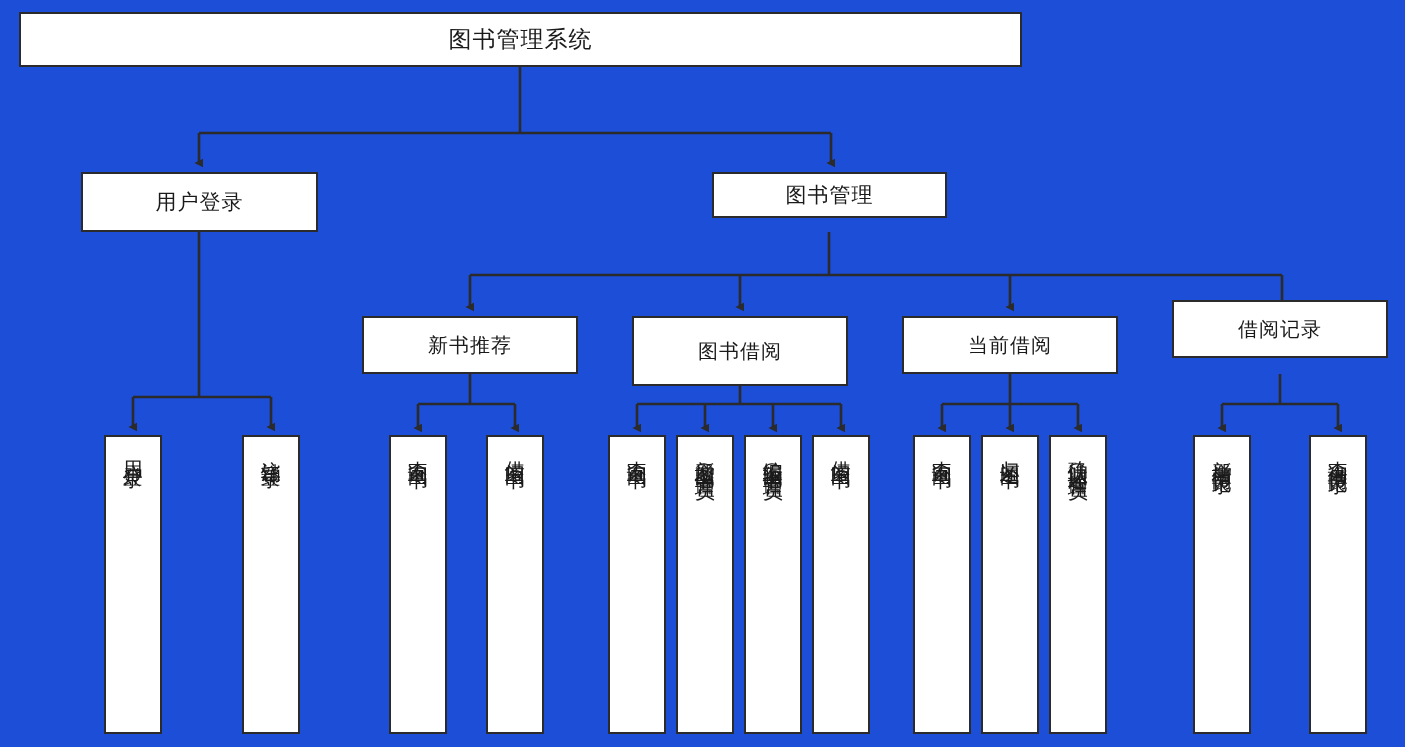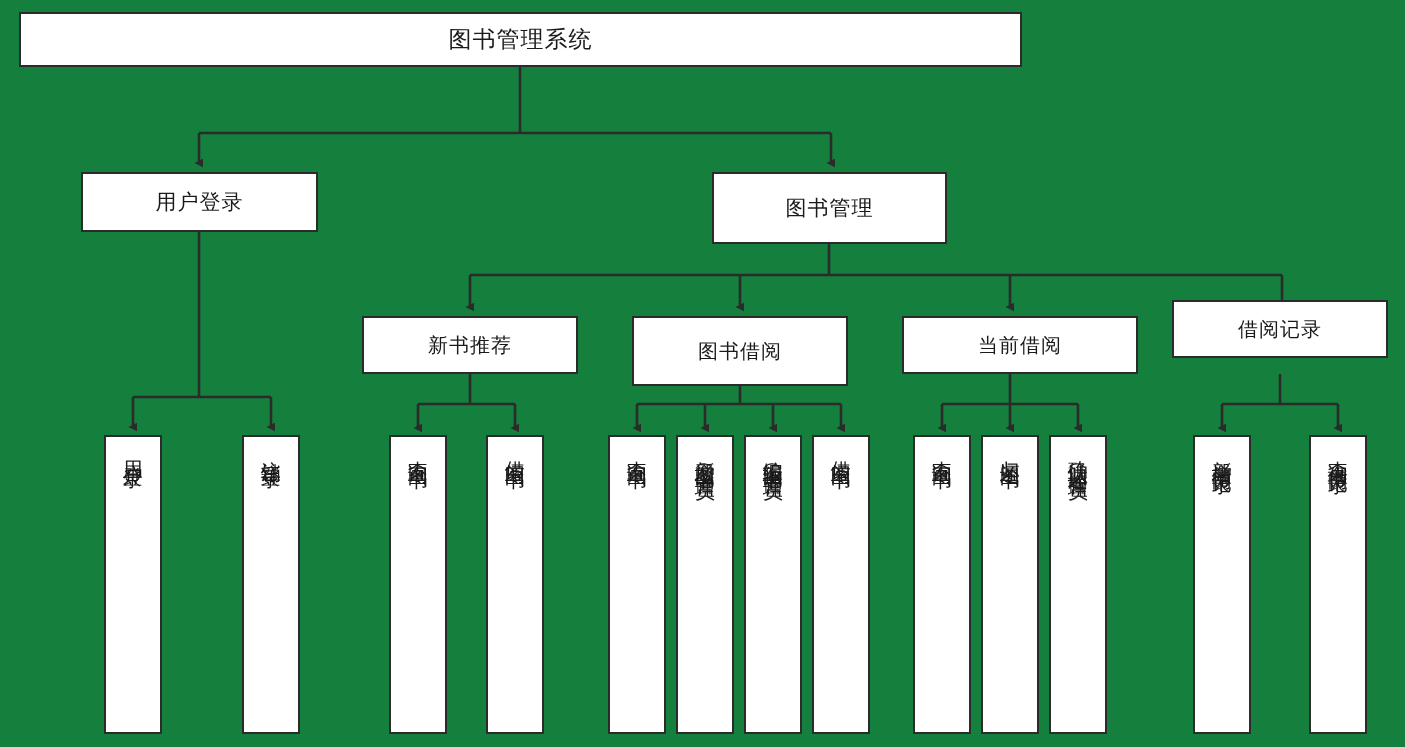--- a/index.html
+++ b/index.html
@@ -7,21 +7,21 @@
     padding: 0;
     background: #ffffff;
   }
   body {
     font-family: "DejaVu Sans", "Liberation Sans", sans-serif;
   }
   #canvas {
     position: relative;
     width: 1405px;
     height: 747px;
-    background: #15803d;
+    background: #1d4ed8;
     overflow: hidden;
     text-decoration: underline;
   }
   svg#edges {
     position: absolute;
     left: 0;
     top: 0;
     width: 1405px;
     height: 747px;
   }
@@ -128,31 +128,31 @@
     </g>
   </svg>
 
   <div class="node root" style="left:19px; top:12px; width:1003px; height:55px;">
     <span class="hlabel">图书管理系统</span>
   </div>
 
   <div class="node lvl1" style="left:81px; top:172px; width:237px; height:60px;">
     <span class="hlabel">用户登录</span>
   </div>
-  <div class="node lvl1" style="left:712px; top:172px; width:235px; height:72px;align-items:center;">
+  <div class="node lvl1" style="left:712px; top:172px; width:235px; height:46px;align-items:center;">
     <span class="hlabel">图书管理</span>
   </div>
 
   <div class="node lvl2" style="left:362px; top:316px; width:216px; height:58px;">
     <span class="hlabel">新书推荐</span>
   </div>
   <div class="node lvl2" style="left:632px; top:316px; width:216px; height:70px;">
     <span class="hlabel">图书借阅</span>
   </div>
-  <div class="node lvl2" style="left:902px; top:316px; width:236px; height:58px;">
+  <div class="node lvl2" style="left:902px; top:316px; width:216px; height:58px;">
     <span class="hlabel">当前借阅</span>
   </div>
   <div class="node lvl2" style="left:1172px; top:300px; width:216px; height:58px;">
     <span class="hlabel">借阅记录</span>
   </div>
 
   <div class="node leaf" style="left:104px; top:435px; width:58px; height:299px;">
     <span class="vlabel">用户登录</span>
   </div>
   <div class="node leaf" style="left:242px; top:435px; width:58px; height:299px;">

